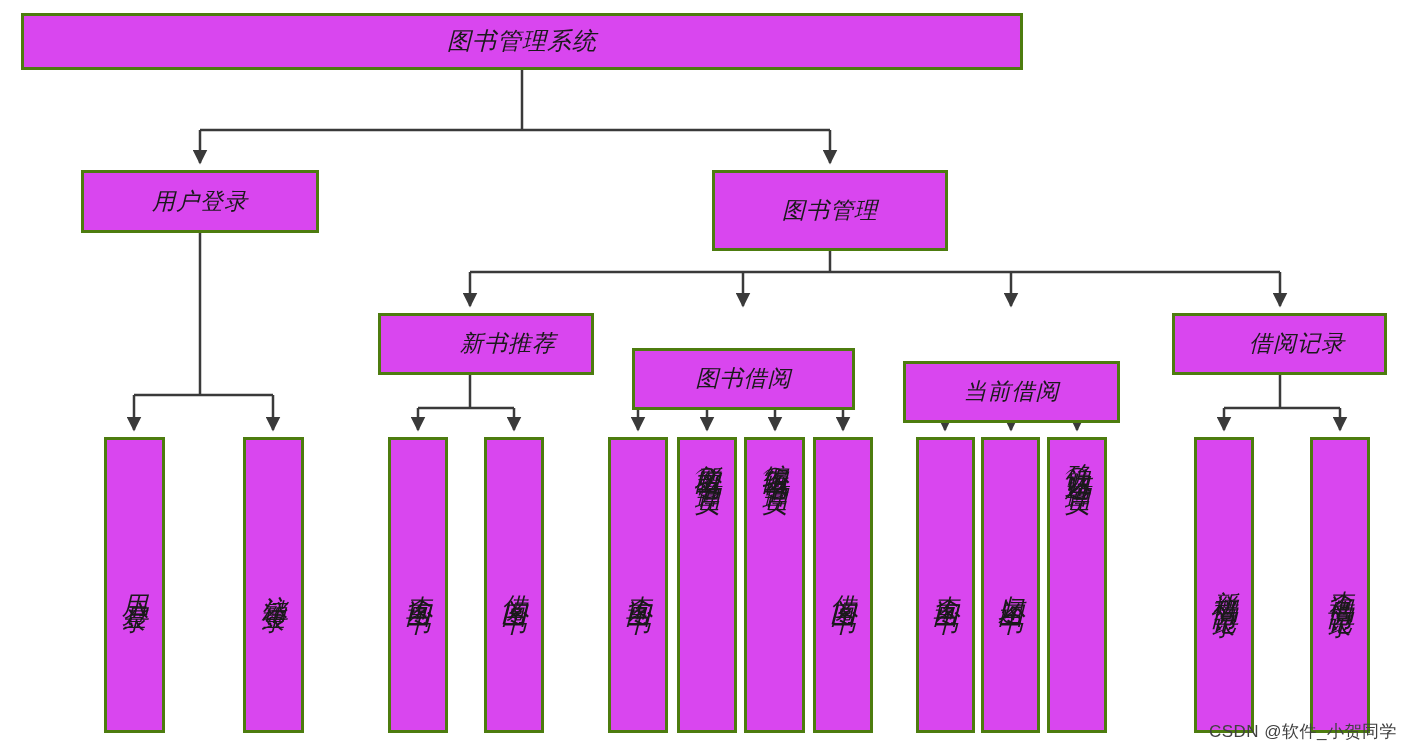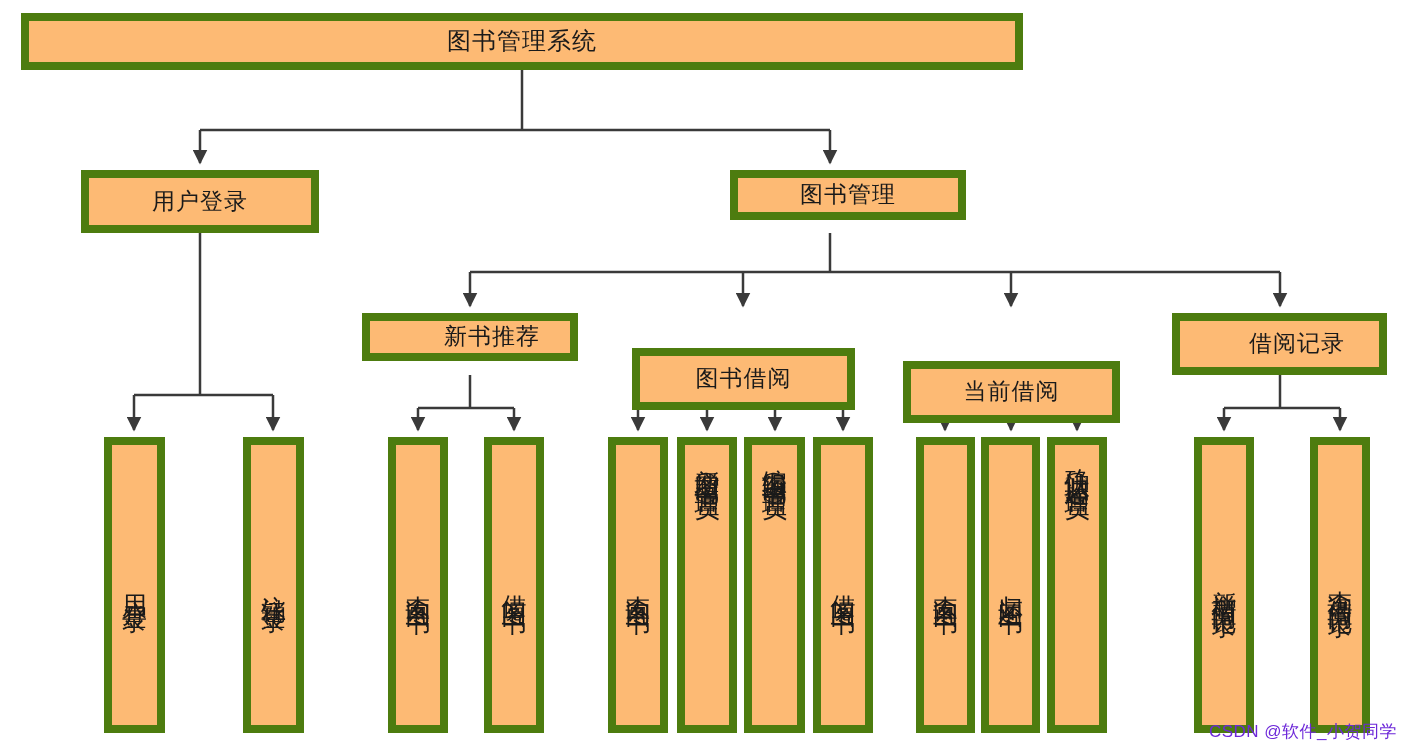--- a/index.html
+++ b/index.html
@@ -21,26 +21,27 @@
     position: absolute;
     left: 0;
     top: 0;
     width: 1405px;
     height: 747px;
     pointer-events: none;
   }
   .node {
     position: absolute;
     box-sizing: border-box;
-    border: 8px solid #4d7c0f;
-    background: #fdba74;
+    border: 3px solid #4d7c0f;
+    background: #d946ef;
     display: flex;
     align-items: center;
     justify-content: center;
     color: #1a1a1a;
+    font-style: italic;
   }
   .node .lbl {
     display: block;
     text-align: center;
     line-height: 1.18;
   }
   
   .node.h .lbl {
     font-size: 23px;
     letter-spacing: 1px;
@@ -65,21 +66,21 @@
     align-items: flex-start;
   }
   .node.v.tall .lbl {
     letter-spacing: 4px;
   }
   #watermark {
     position: absolute;
     right: 8px;
     bottom: 4px;
     font-size: 17px;
-    color: #6d28d9;
+    color: #404040;
     white-space: nowrap;
     letter-spacing: 0.5px;
   }
 </style>
 </head>
 <body>
 
 <div id="canvas">
 
   <svg id="edges" viewBox="0 0 1405 747" xmlns="http://www.w3.org/2000/svg">
@@ -132,25 +133,25 @@
     </g>
   </svg>
 
   <div class="node h root" style="left:21px; top:13px; width:1002px; height:57px;">
     <span class="lbl">图书管理系统</span>
   </div>
 
   <div class="node h" style="left:81px; top:170px; width:238px; height:63px;">
     <span class="lbl">用户登录</span>
   </div>
-  <div class="node h" style="left:730px; top:170px; width:236px; height:50px;">
+  <div class="node h" style="left:712px; top:170px; width:236px; height:81px;">
     <span class="lbl">图书管理</span>
   </div>
 
-  <div class="node h" style="left:362px; top:313px; width:216px; height:48px;padding-left:44px;">
+  <div class="node h" style="left:378px; top:313px; width:216px; height:62px;padding-left:44px;">
     <span class="lbl">新书推荐</span>
   </div>
   <div class="node h" style="left:632px; top:313px; width:223px; height:62px;margin-top:35px;">
     <span class="lbl">图书借阅</span>
   </div>
   <div class="node h" style="left:903px; top:313px; width:217px; height:62px;margin-top:48px;">
     <span class="lbl">当前借阅</span>
   </div>
   <div class="node h" style="left:1172px; top:313px; width:215px; height:62px;padding-left:35px;">
     <span class="lbl">借阅记录</span>

